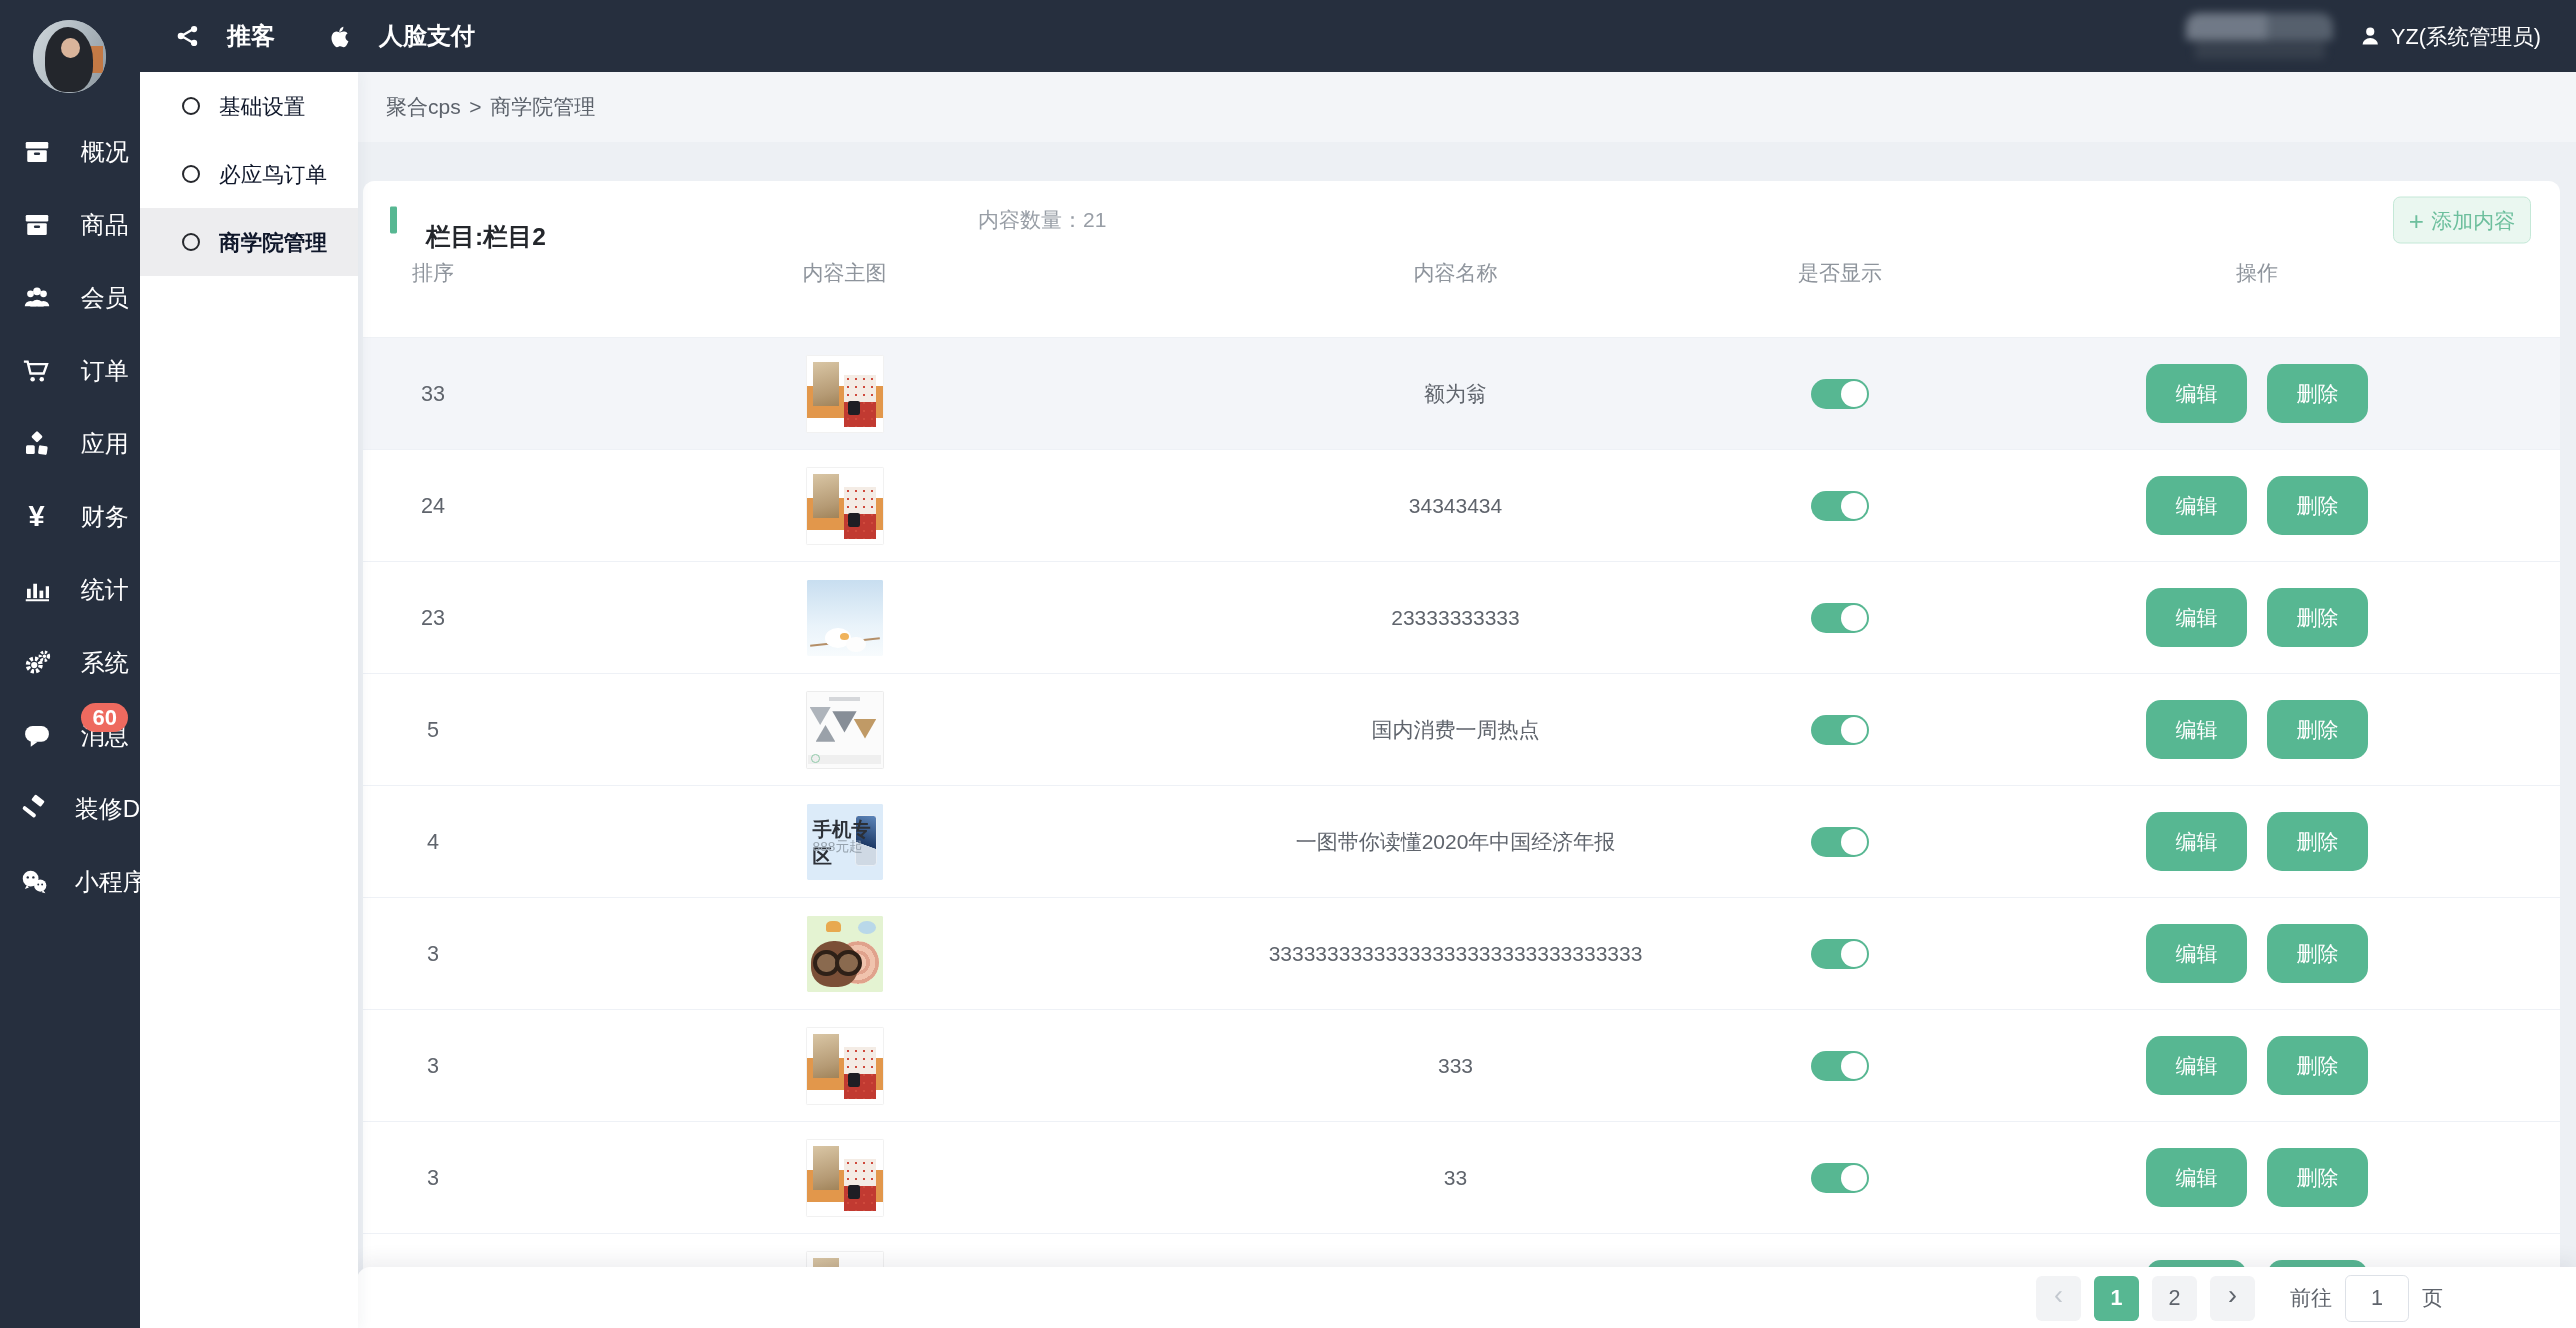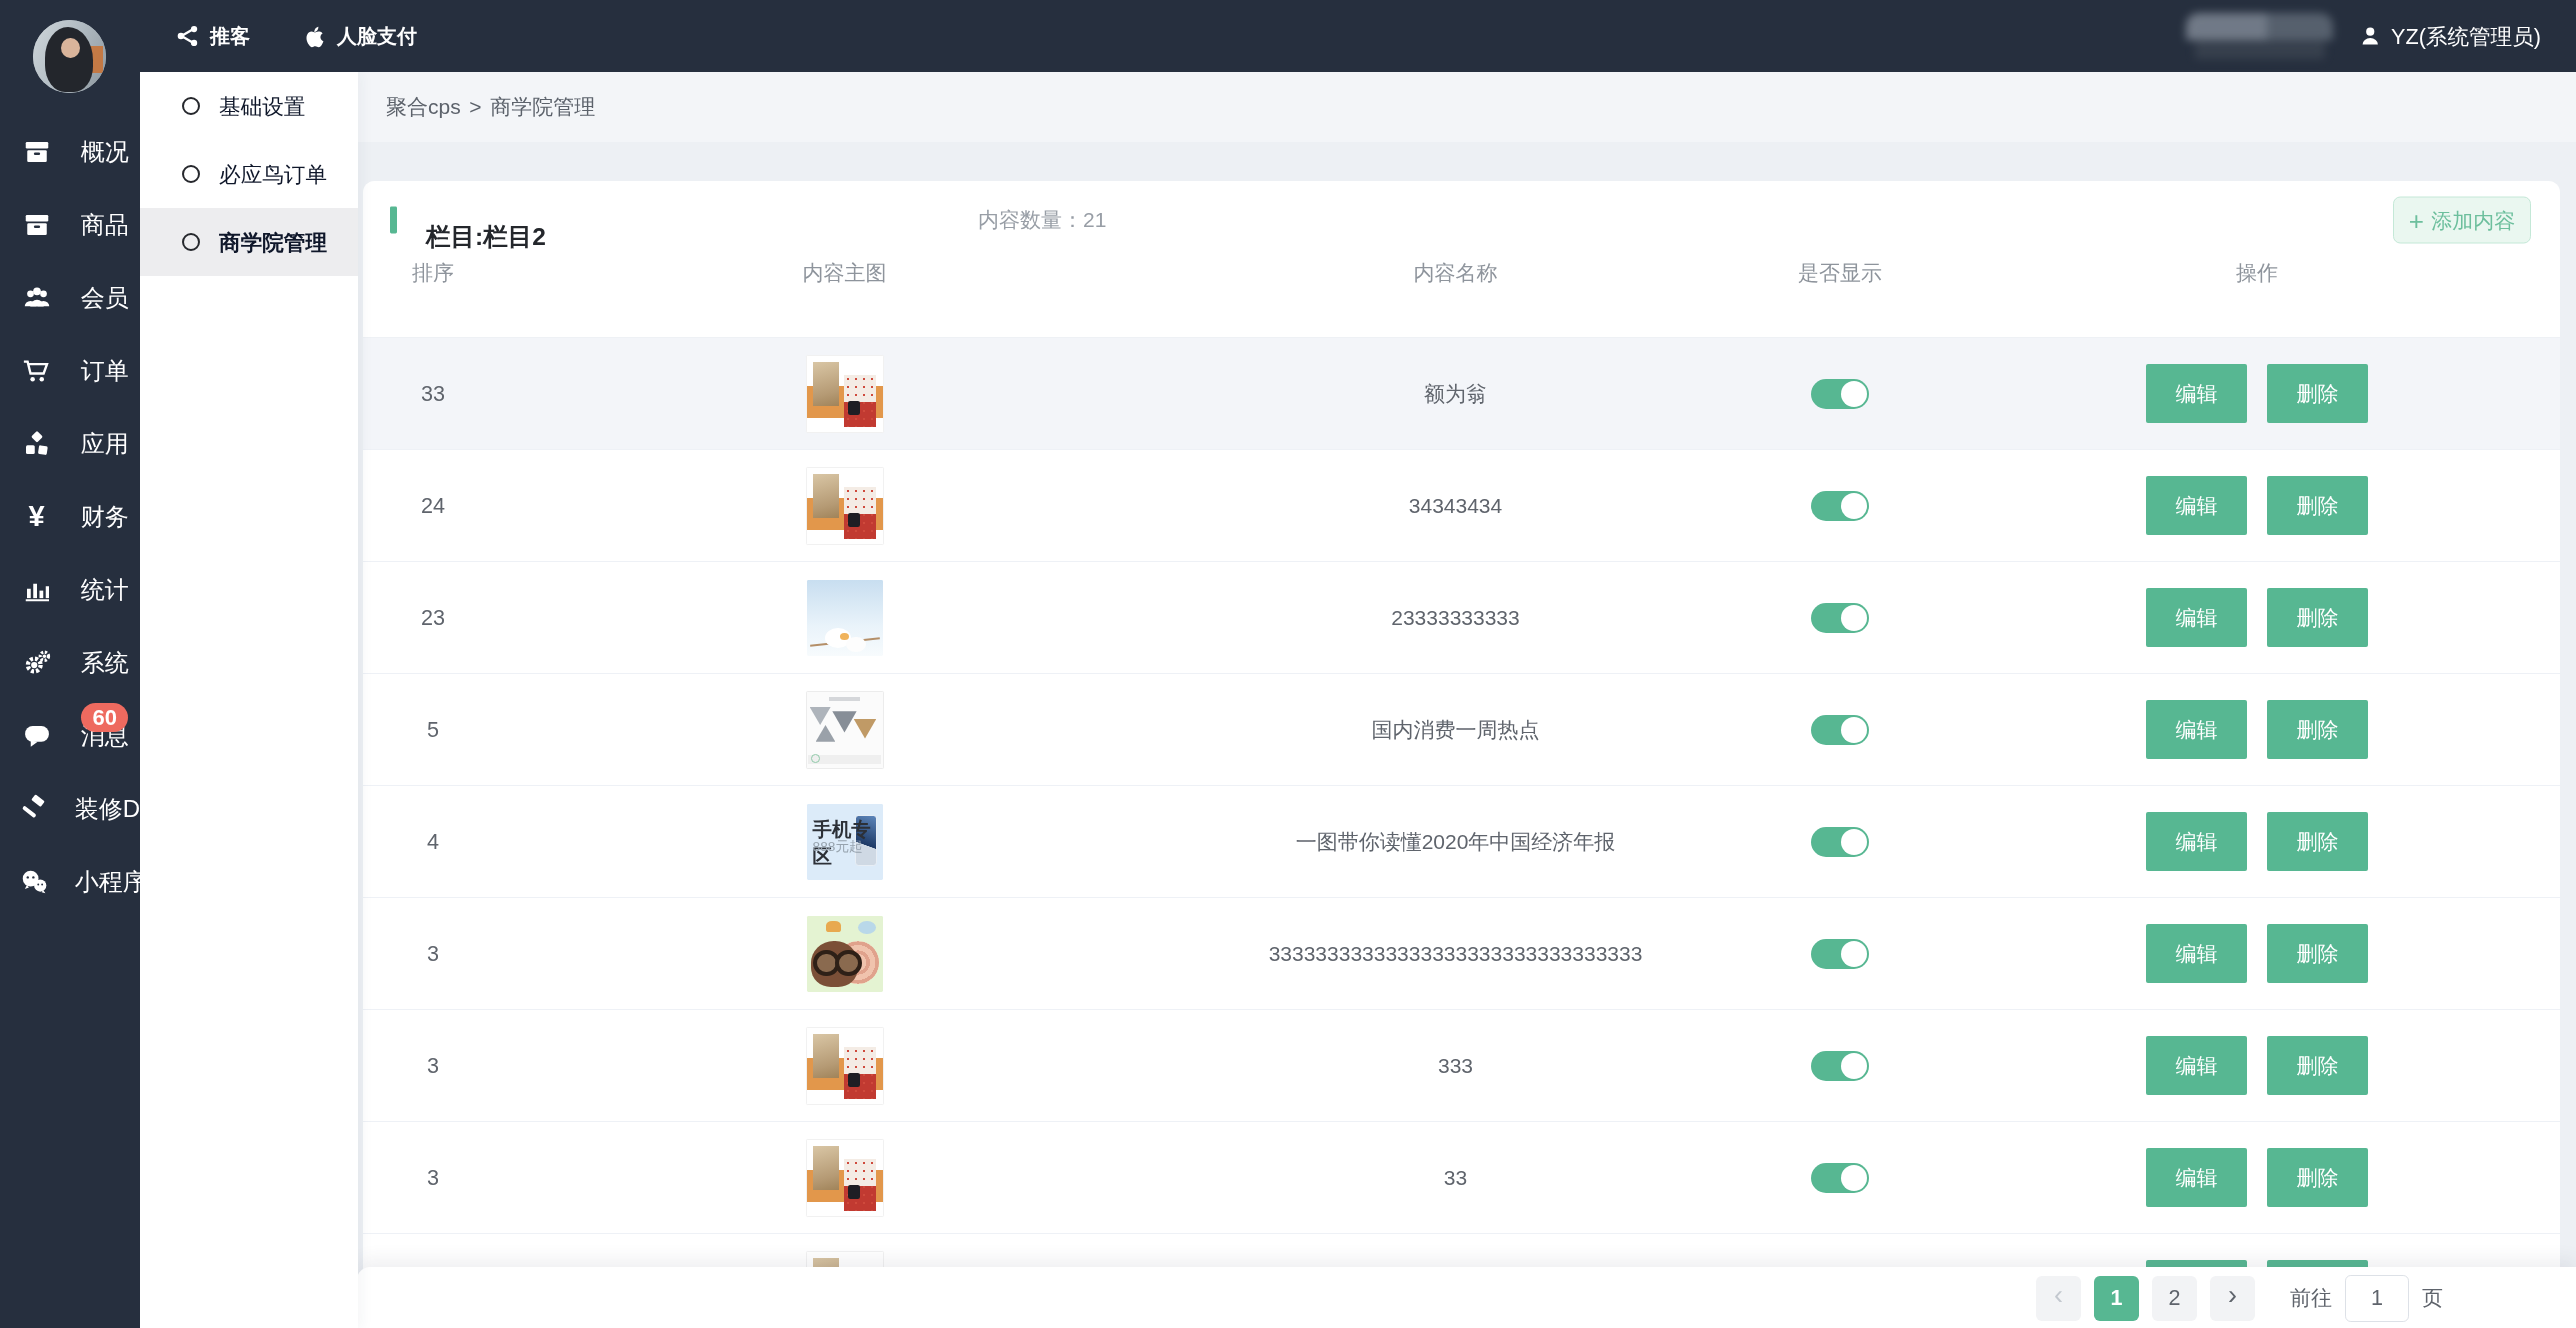--- a/index.html
+++ b/index.html
@@ -4,21 +4,21 @@
 <style>
   html,body{margin:0;padding:0}
   body{
     position:relative;width:2576px;height:1329px;overflow:hidden;
     background:#edf0f4;font-family:"Liberation Sans","DejaVu Sans",sans-serif;
     -webkit-font-smoothing:antialiased;
   }
   
   .topbar{position:absolute;left:0;top:0;right:0;height:72px;background:#262f3e;display:flex;align-items:center;z-index:5}
   #topnav{display:flex;margin-left:175px;gap:52px}
-  .top-item{display:flex;align-items:center;gap:9px;color:#fff;font-size:20px;font-weight:bold;cursor:pointer}
+  .top-item{display:flex;align-items:center;gap:26px;color:#fff;font-size:24px;font-weight:bold;cursor:pointer}
   .top-item .icon svg{width:26px;height:26px;display:block}
   .topbar-right{margin-left:auto;display:flex;align-items:center;gap:24.5px;padding-right:35px}
   .redacted{width:147px;height:46px;border-radius:13px;overflow:hidden;position:relative;filter:blur(4.3px);opacity:.9}
   .redacted i{position:absolute;display:block}
   .rd1{left:0;top:0;width:55%;height:58%;background:#79828f}
   .rd2{right:0;top:0;width:45%;height:58%;background:#5c6673}
   .rd3{left:6%;bottom:0;width:88%;height:42%;background:#39424f}
   .account{display:flex;align-items:center;gap:8.6px;color:#fff;font-size:21.6px;cursor:pointer}
   .account .icon svg{width:24.5px;height:24.5px;display:block}
   
@@ -56,21 +56,21 @@
   .th{font-size:21px;color:#8e949c;text-align:center}
   .c0{width:140px}.c1{width:683px}.c2{width:539px}.c3{width:230px}.c4{width:604px}
   .row{display:flex;height:111px;border-bottom:1.4px solid #eef1f6;background:#fff}
   .row.hl{background:#f3f5f9}
   .cell{display:flex;align-items:center;justify-content:center}
   .sort{font-size:21.6px;color:#5f646c}
   .name{font-size:21px;color:#5f646c;text-align:center;white-space:nowrap}
   .thumb{width:76px;height:76px;position:relative;overflow:hidden;border-radius:1.4px;flex:none}
   .toggle{width:58px;height:30px;border-radius:15px;background:#57b792;position:relative;cursor:pointer;flex:none}
   .knob{position:absolute;right:2.2px;top:2.2px;width:26px;height:26px;border-radius:50%;background:#fff;display:block}
-  .btn{width:101px;height:59px;border:none;border-radius:2px;background:#57b792;color:#fff;font-size:21px;cursor:pointer;font-family:inherit}
+  .btn{width:101px;height:59px;border:none;border-radius:15px;background:#57b792;color:#fff;font-size:21px;cursor:pointer;font-family:inherit}
   .btn + .btn{margin-left:20px}
   
   .thumb i{position:absolute;display:block}
   .th-fashion{background:#fff;border:0.7px solid #f1f1f1}
   .fa-band{left:0;right:0;top:40%;height:42%;background:#e2974b}
   .fa-p1{left:9%;top:8%;width:34%;height:58%;background:linear-gradient(165deg,#d9c6a5 0%,#b59a74 70%,#a08359 100%)}
   .fa-p2{left:49%;top:26%;width:42%;height:68%;background:radial-gradient(circle,#cf4a3c 1.1px,transparent 1.5px) 0 0/8px 8px,linear-gradient(#f4ece5 0 52%,#c13a31 52% 100%)}
   .fa-bag{left:55%;top:60%;width:16%;height:18%;background:#1e1e24;border-radius:2.2px}
   .th-flower{background:linear-gradient(180deg,#c8def0,#e9f3fa 60%,#f7fbfd)}
   .fl-st{left:4%;bottom:16%;width:92%;height:2.2px;background:#b48f68;transform:rotate(-6deg)}

